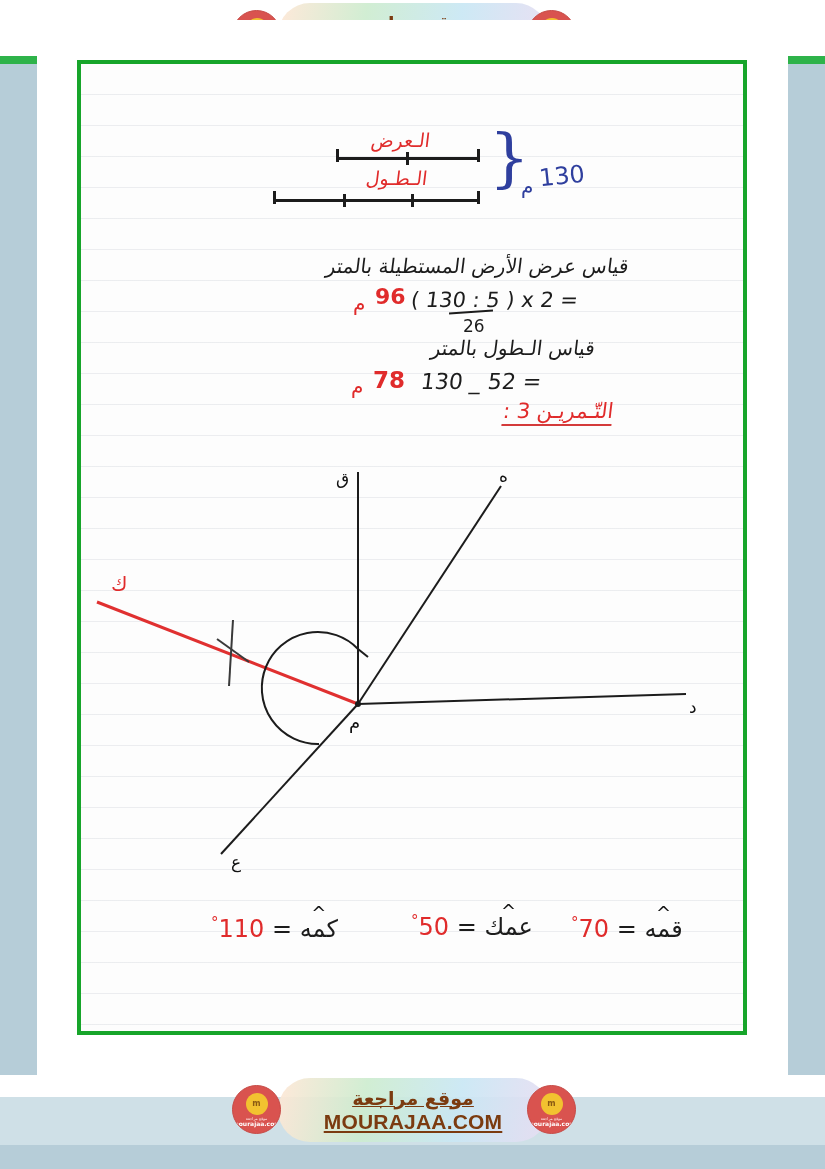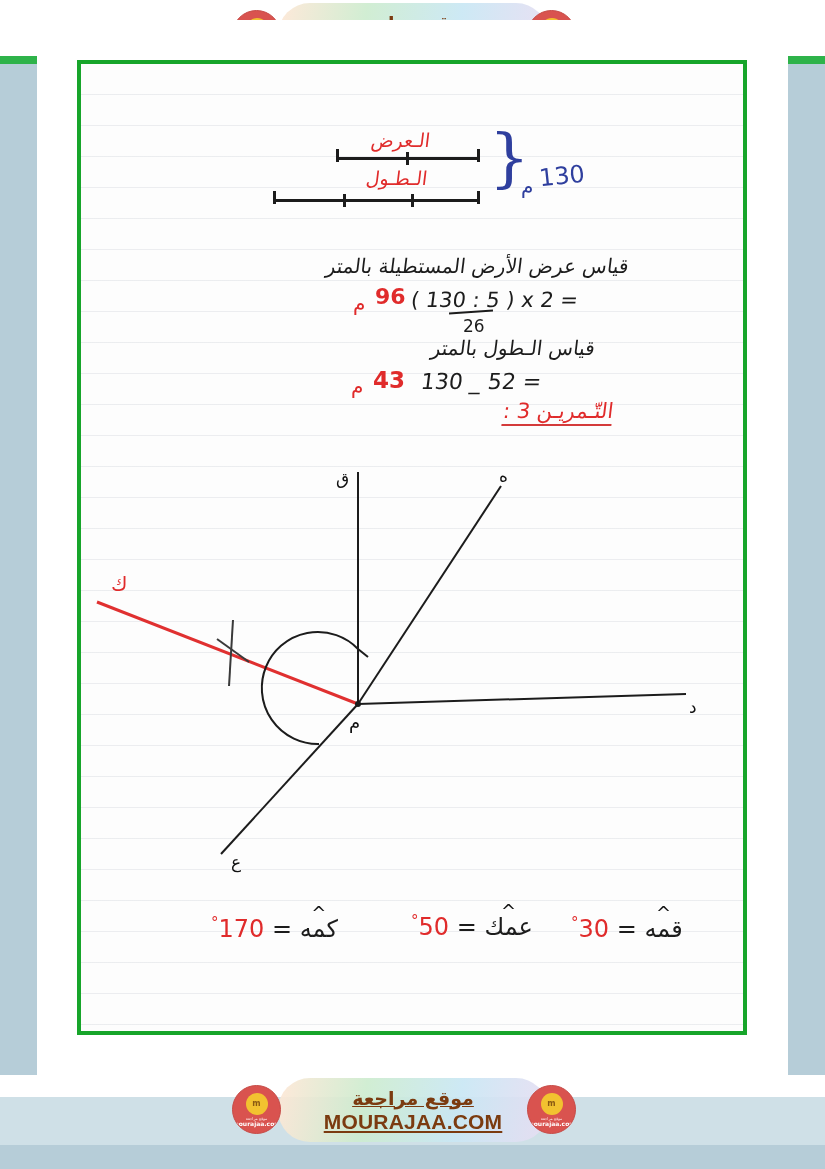--- a/index.html
+++ b/index.html
@@ -166,21 +166,21 @@
     <div class="hw hw-ltr ink-black slant" style="left:330px;top:224px;font-size:21px;">( 130 : 5 ) x 2 =</div>
     <div class="hw hw-ltr ink-black" style="left:382px;top:252px;font-size:17px;">26</div>
     <div style="position:absolute;left:368px;top:247px;width:44px;height:2px;background:#1c1c1c;
                 transform:rotate(-4deg);"></div>
     <div class="hw hw-ltr ink-red" style="left:294px;top:220px;font-size:22px;font-weight:bold;">96</div>
     <div class="hw ink-red" style="left:272px;top:227px;font-size:20px;">م</div>
 
     <div class="hw ink-black slant" style="left:350px;top:272px;font-size:20px;">قياس الـطول بالمتر</div>
 
     <div class="hw hw-ltr ink-black slant" style="left:340px;top:305px;font-size:22px;">130 _ 52 =</div>
-    <div class="hw hw-ltr ink-red" style="left:292px;top:303px;font-size:23px;font-weight:bold;">43</div>
+    <div class="hw hw-ltr ink-red" style="left:292px;top:303px;font-size:23px;font-weight:bold;">78</div>
     <div class="hw ink-red" style="left:270px;top:310px;font-size:20px;">م</div>
 
     <div class="hw ink-red slant underline-red" style="left:422px;top:335px;font-size:21px;">التّـمريـن 3 :</div>
 
     <div class="figure">
       <svg width="670" height="430" viewBox="0 0 670 430">
 
         <path d="M 277,18 L 277,250" stroke="#1c1c1c" stroke-width="2" fill="none"></path>
 
         <path d="M 420,32 L 277,250" stroke="#1c1c1c" stroke-width="2" fill="none"></path>
@@ -203,39 +203,39 @@
       <div class="fig-label" style="left:418px;top:12px;">ه</div>
       <div class="fig-label" style="left:608px;top:243px;">د</div>
       <div class="fig-label" style="left:150px;top:398px;">ع</div>
       <div class="fig-label red" style="left:30px;top:118px;font-size:20px;">ك</div>
       <div class="fig-label" style="left:268px;top:258px;font-size:18px;">م</div>
     </div>
 
     <div class="ans-row" style="left:0;top:840px;width:670px;height:60px;">
 
       <div class="hw hw-ltr" style="left:130px;top:10px;font-size:24px;">
-        <span class="ink-red" style="font-size:15px;vertical-align:super;">°</span><span class="ink-red">170</span>
+        <span class="ink-red" style="font-size:15px;vertical-align:super;">°</span><span class="ink-red">110</span>
         <span class="ink-black">=</span>
         <span class="ang ink-black">
           <span class="hat">^</span>
           <span>ك</span><span>م</span><span>ه</span>
         </span>
       </div>
 
       <div class="hw hw-ltr" style="left:330px;top:8px;font-size:24px;">
         <span class="ink-red" style="font-size:15px;vertical-align:super;">°</span><span class="ink-red">50</span>
         <span class="ink-black">=</span>
         <span class="ang ink-black">
           <span class="hat">^</span>
           <span>ع</span><span>م</span><span>ك</span>
         </span>
       </div>
 
       <div class="hw hw-ltr" style="left:490px;top:10px;font-size:24px;">
-        <span class="ink-red" style="font-size:15px;vertical-align:super;">°</span><span class="ink-red">30</span>
+        <span class="ink-red" style="font-size:15px;vertical-align:super;">°</span><span class="ink-red">70</span>
         <span class="ink-black">=</span>
         <span class="ang ink-black">
           <span class="hat">^</span>
           <span>ق</span><span>م</span><span>ه</span>
         </span>
       </div>
     </div>
 
   </div>
 </div>

